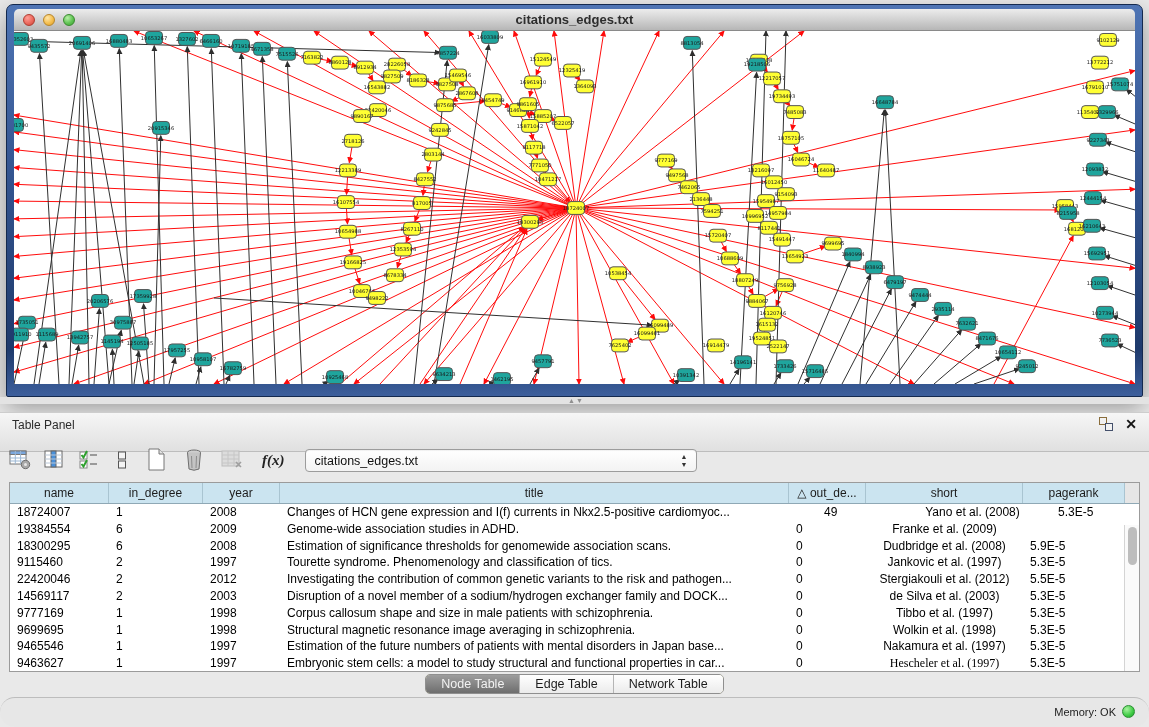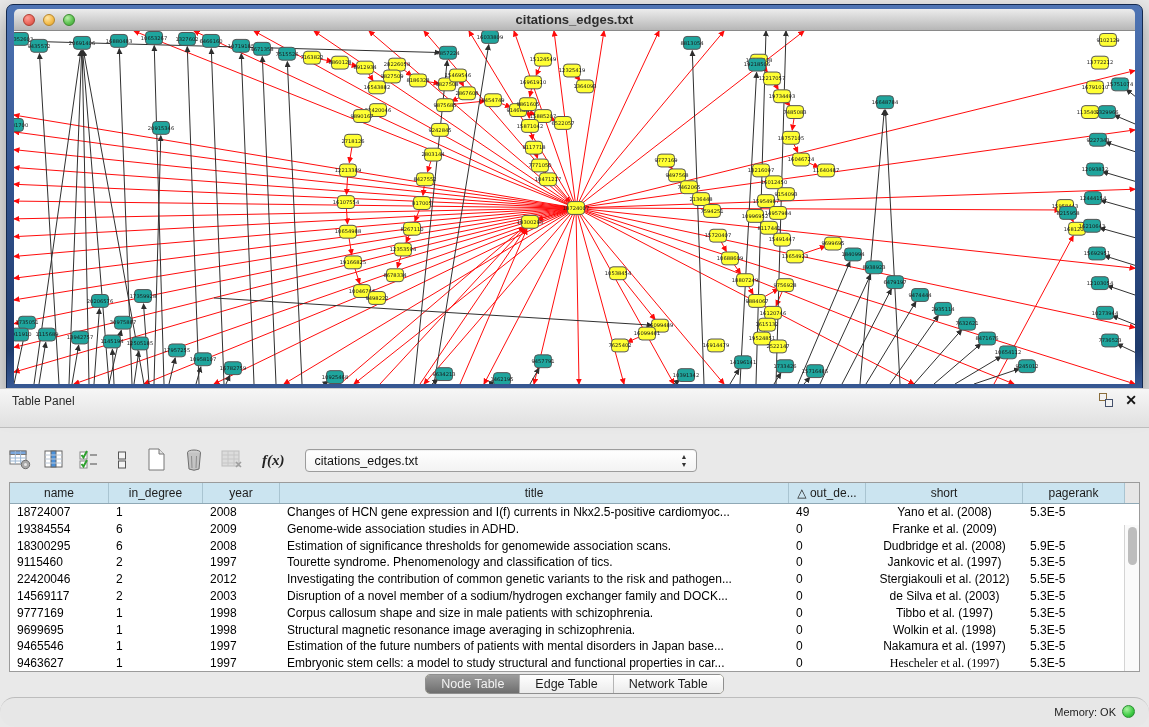--- a/index.html
+++ b/index.html
@@ -31,21 +31,21 @@
     position:absolute; left:0; right:0; top:3px; text-align:center;
     font-size:13px; font-weight:bold; color:#2d2d2d;
   }
   .graph-canvas { position:relative; width:100%; height:calc(100% - 22px); background:#ffffff; overflow:hidden; }
   .graph-canvas svg { display:block; width:100%; height:100%; }
 
   
   .divider-strip { position:absolute; left:0; top:397px; width:1149px; height:7px; background:#e3e3e3; }
   .grip { position:absolute; left:568px; top:1px; width:14px; height:5px; color:#8f8f8f; font-size:7px; line-height:5px; letter-spacing:1px; }
   .panel-header {
-    position:absolute; left:0; top:388px; width:1149px; height:40px;
+    position:absolute; left:0; top:412px; width:1149px; height:40px;
     background:linear-gradient(#f6f6f6,#e0e0e0);
     border-top:1px solid #cdcdcd; border-bottom:1px solid #bdbdbd;
   }
   .panel-title { position:absolute; left:12px; top:5px; font-size:12px; color:#2b2b2b; }
   .panel-header-icons { position:absolute; right:12px; top:4px; display:flex; gap:12px; align-items:center; }
   .float-icon { position:relative; width:14px; height:14px; }
   .float-icon .sq-back  { position:absolute; left:0; top:0; width:8px; height:8px; border:1.5px solid #8a6d3b; }
   .float-icon .sq-front { position:absolute; right:0; bottom:0; width:8px; height:8px; border:1.5px solid #44506b; background:#f2f2f2; }
   .close-icon { font-size:14px; font-weight:bold; color:#141414; line-height:14px; cursor:default; }
 
@@ -693,21 +693,21 @@
       <div class="th" style="width: 102px;">pagerank</div>
       <div class="th corner" style="flex: 1 1 auto;"></div>
     </div>
   <div class="tbody" id="tbody">
 
   <div class="trow">
         <div class="td" style="width: 99px;">18724007</div>
         <div class="td" style="width: 94px;">1</div>
         <div class="td" style="width: 77px;">2008</div>
         <div class="td" style="width: 509px;">Changes of HCN gene expression and I(f) currents in Nkx2.5-positive cardiomyoc...</div>
-        <div class="td" style="width: 77px;">49</div>
+        <div class="td" style="width: 77px; margin-left: 28px;">49</div>
         <div class="td center" style="width: 157px;">Yano et al. (2008)</div>
         <div class="td" style="width: 102px;">5.3E-5</div>
       </div>
       <div class="trow">
         <div class="td" style="width: 99px;">19384554</div>
         <div class="td" style="width: 94px;">6</div>
         <div class="td" style="width: 77px;">2009</div>
         <div class="td" style="width: 509px;">Genome-wide association studies in ADHD.</div>
         <div class="td" style="width: 77px;">0</div>
         <div class="td center" style="width: 157px;">Franke et al. (2009)</div>

